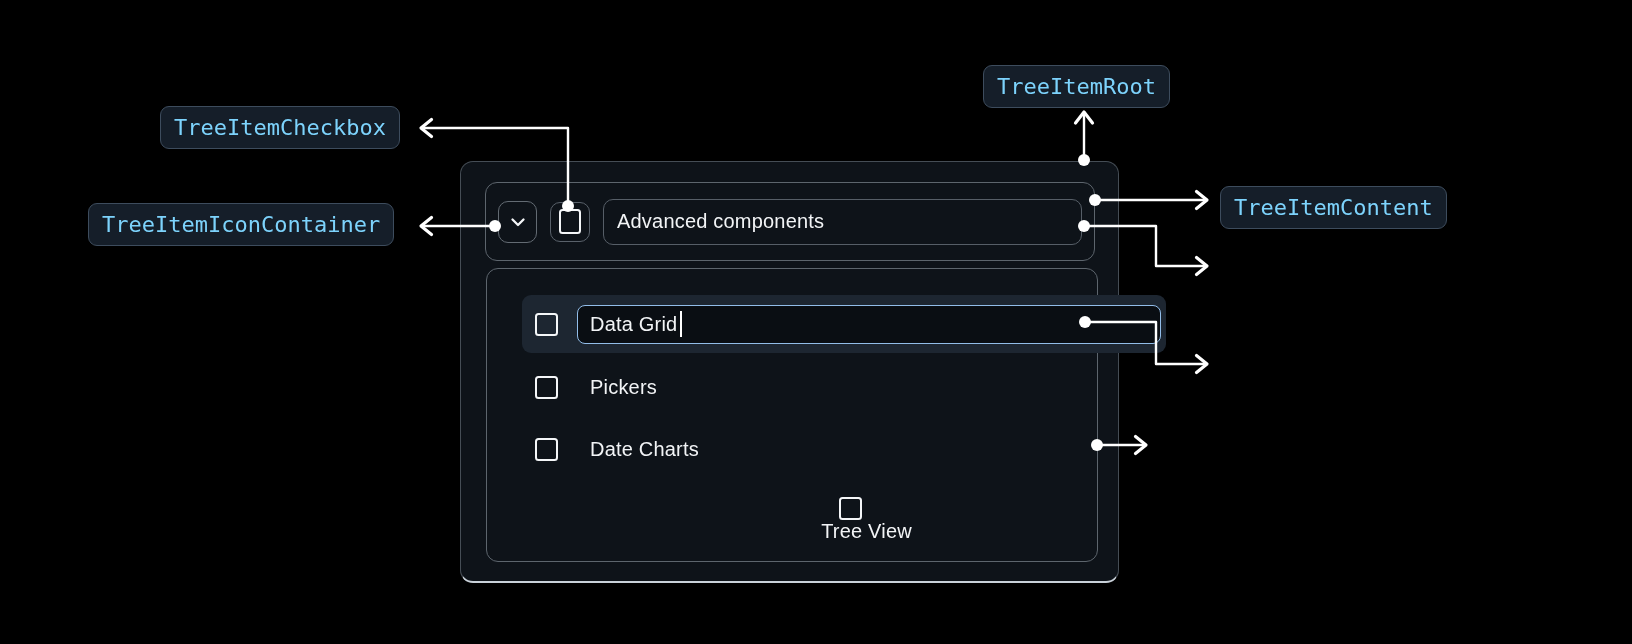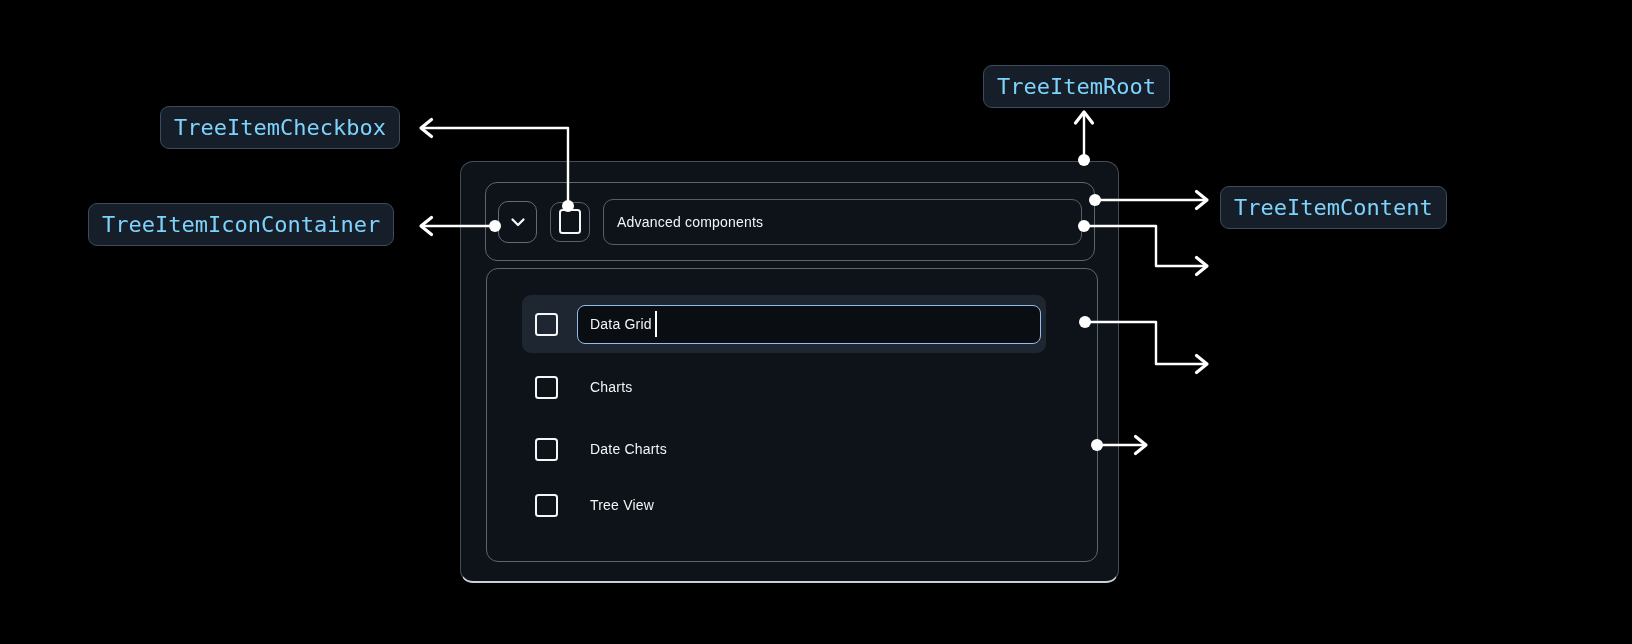--- a/index.html
+++ b/index.html
@@ -47,27 +47,27 @@
   .cb{
     width:23px;height:23px;box-sizing:border-box;flex:0 0 auto;
     border:2.6px solid #f4f6f8;border-radius:3.5px;background:transparent;
   }
   .cb.tall{width:22px;height:25px;border-width:2.8px;}
   .label-box{
     flex:1;height:46px;box-sizing:border-box;margin-left:13px;margin-right:12px;
     border:1.6px solid #565e67;border-radius:10px;
     display:flex;align-items:center;padding-left:13px;
   }
-  .ui-text{font-size:14px;color:#f2f4f6;letter-spacing:.2px;}
+  .ui-text{font-size:20px;color:#f2f4f6;letter-spacing:.2px;}
   .group{
     position:absolute;left:25px;top:106px;width:612px;height:294px;
     box-sizing:border-box;border:1.6px solid #5d656d;border-radius:12px;
   }
   .row{
-    position:absolute;left:35px;width:524px;height:58px;
+    position:absolute;left:35px;width:644px;height:58px;
     box-sizing:border-box;display:flex;align-items:center;
     padding-left:13px;border-radius:9px;
   }
   .row.editing{background:#1d2631;}
   .row-label{margin-left:32px;}
   .label-input{
     flex:1;height:39px;box-sizing:border-box;margin-left:19px;margin-right:5px;
     background:#0a0e13;border:1.7px solid #92bde9;border-radius:8px;
     display:flex;align-items:center;padding:0 12px;
   }
@@ -153,29 +153,29 @@
       <div class="row editing" style="top:26px;">
         <div class="cb"></div>
         <div class="label-input">
           <span class="ui-text">Data Grid</span>
           <span class="caret"></span>
         </div>
       </div>
 
       <div class="row" style="top:89px;">
         <div class="cb"></div>
-        <span class="ui-text row-label">Charts</span>
+        <span class="ui-text row-label">Pickers</span>
       </div>
 
       <div class="row" style="top:151px;">
         <div class="cb"></div>
         <span class="ui-text row-label">Date Charts</span>
       </div>
 
-      <div class="row" style="top:207px;">
+      <div class="row" style="top:228px;flex-direction:column;">
         <div class="cb"></div>
         <span class="ui-text row-label">Tree View</span>
       </div>
 
     </div>
   </div>
 
 </div>
 
 </body></html>

